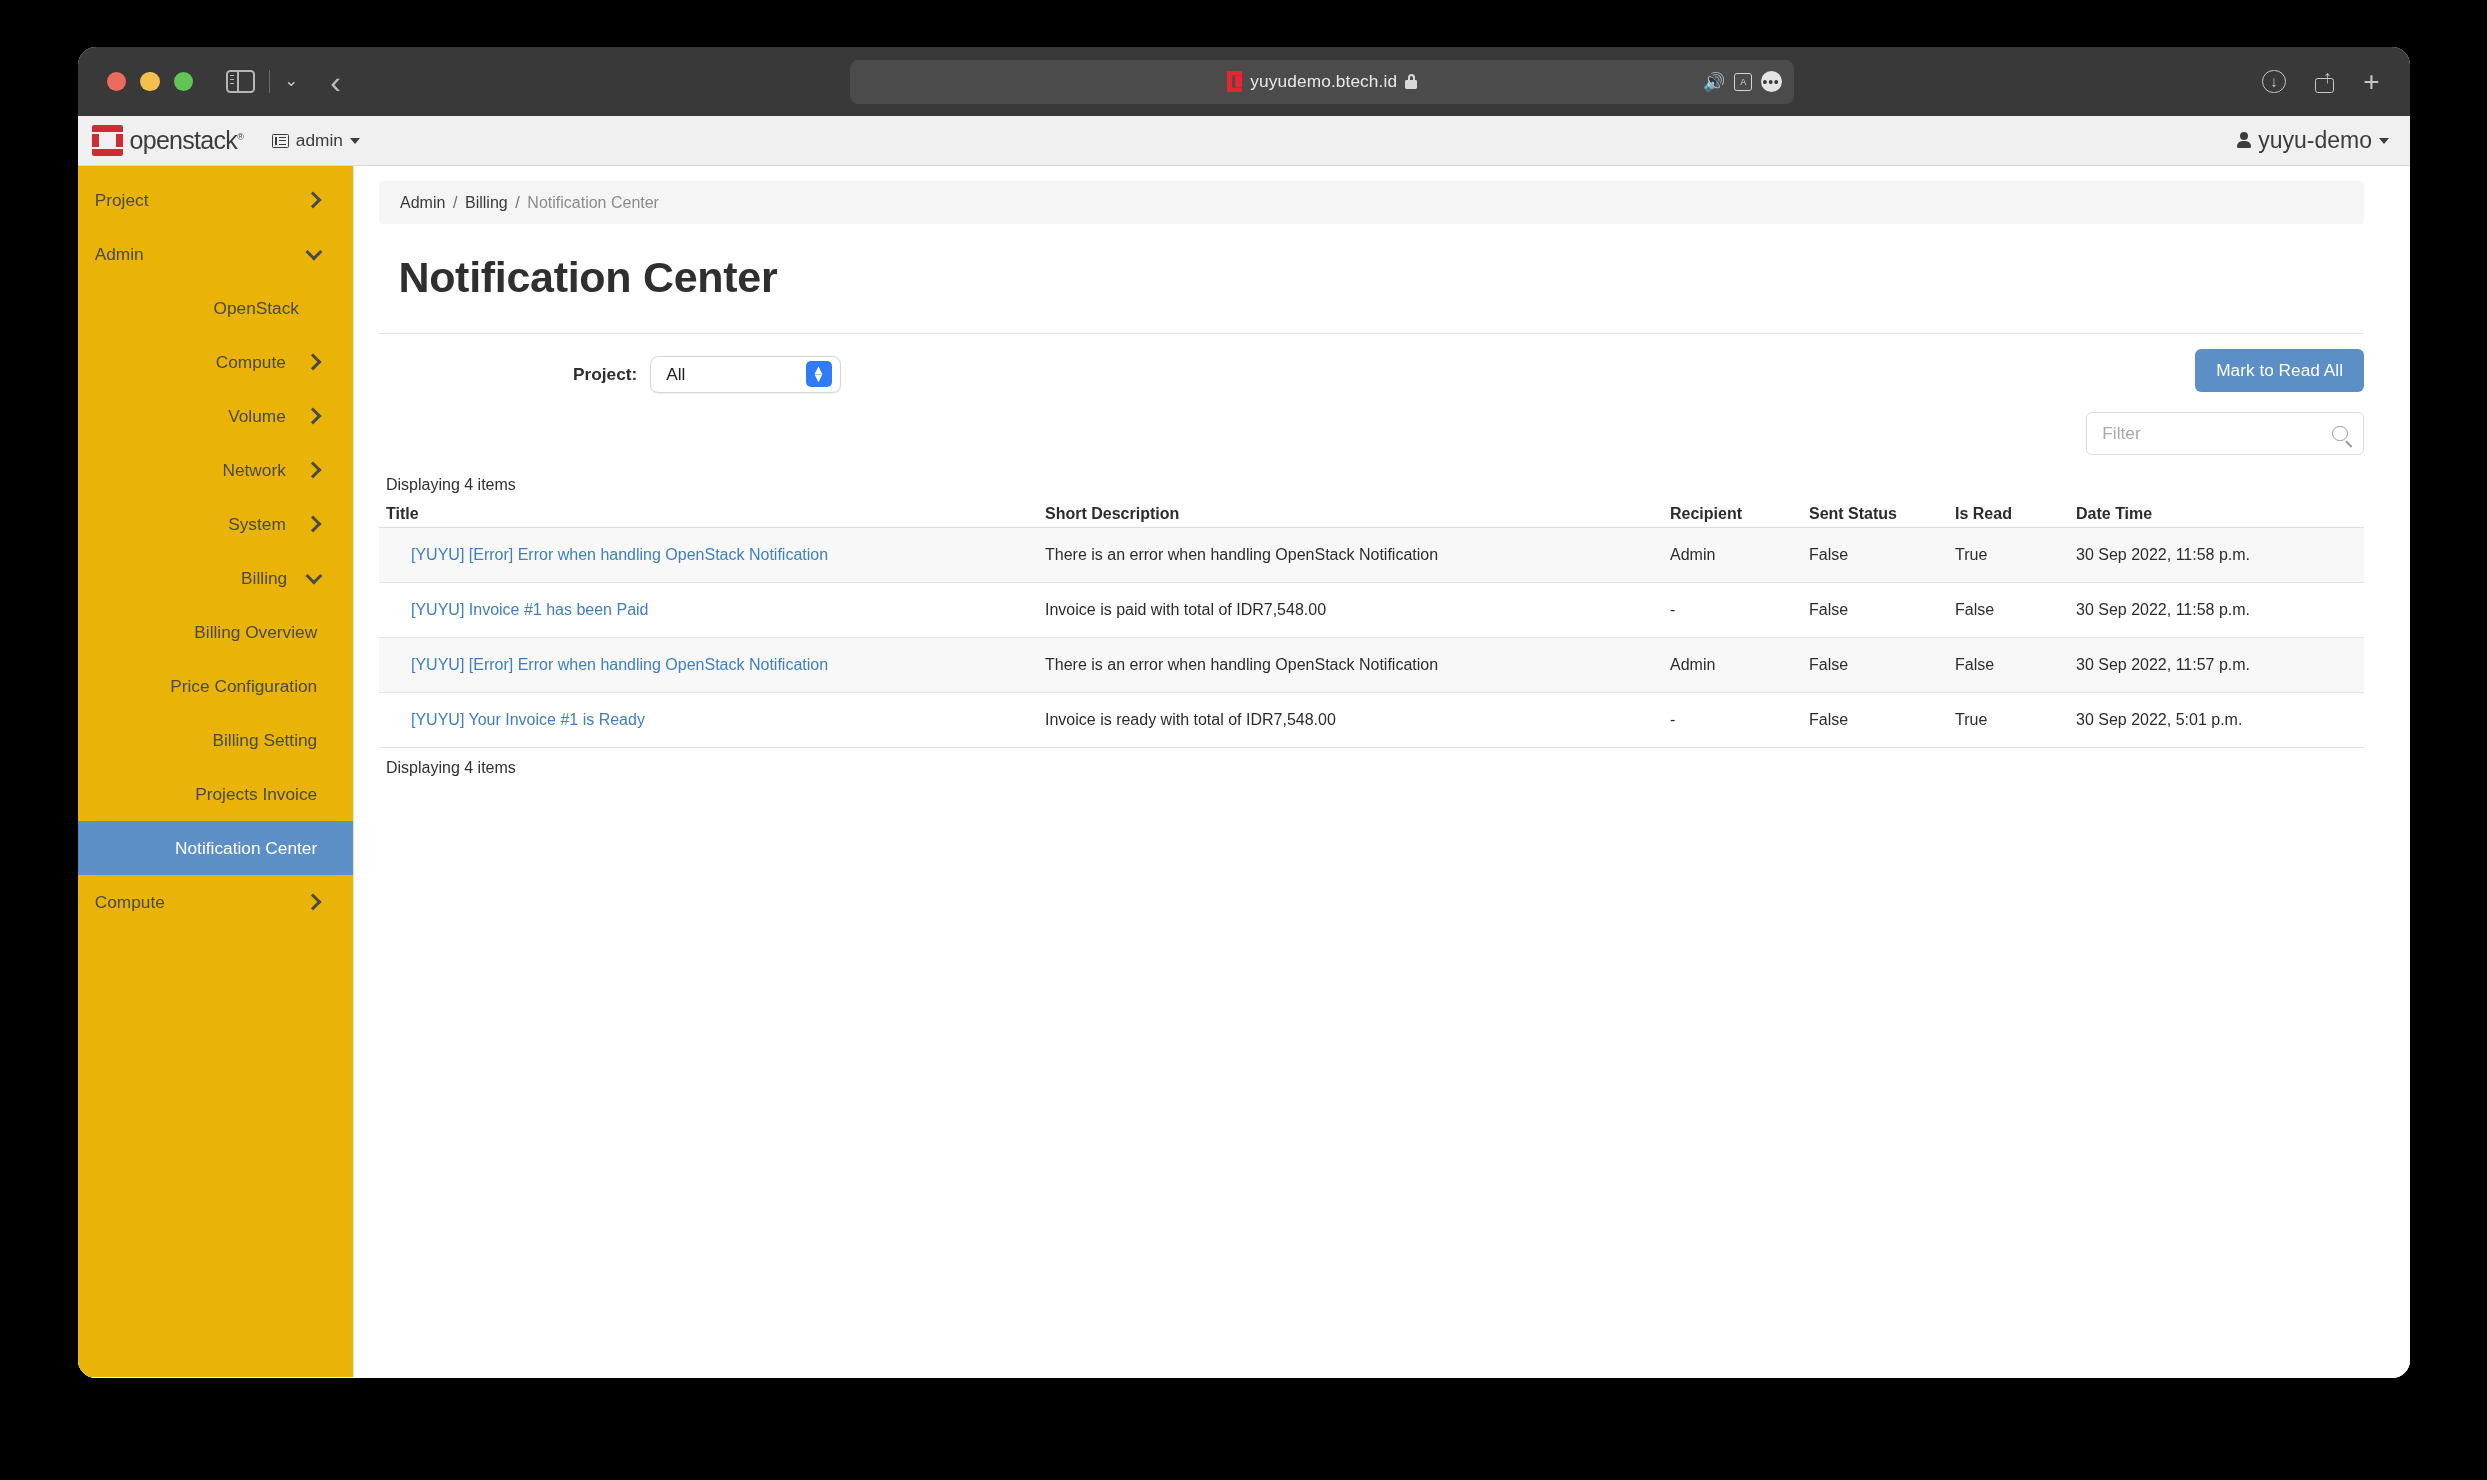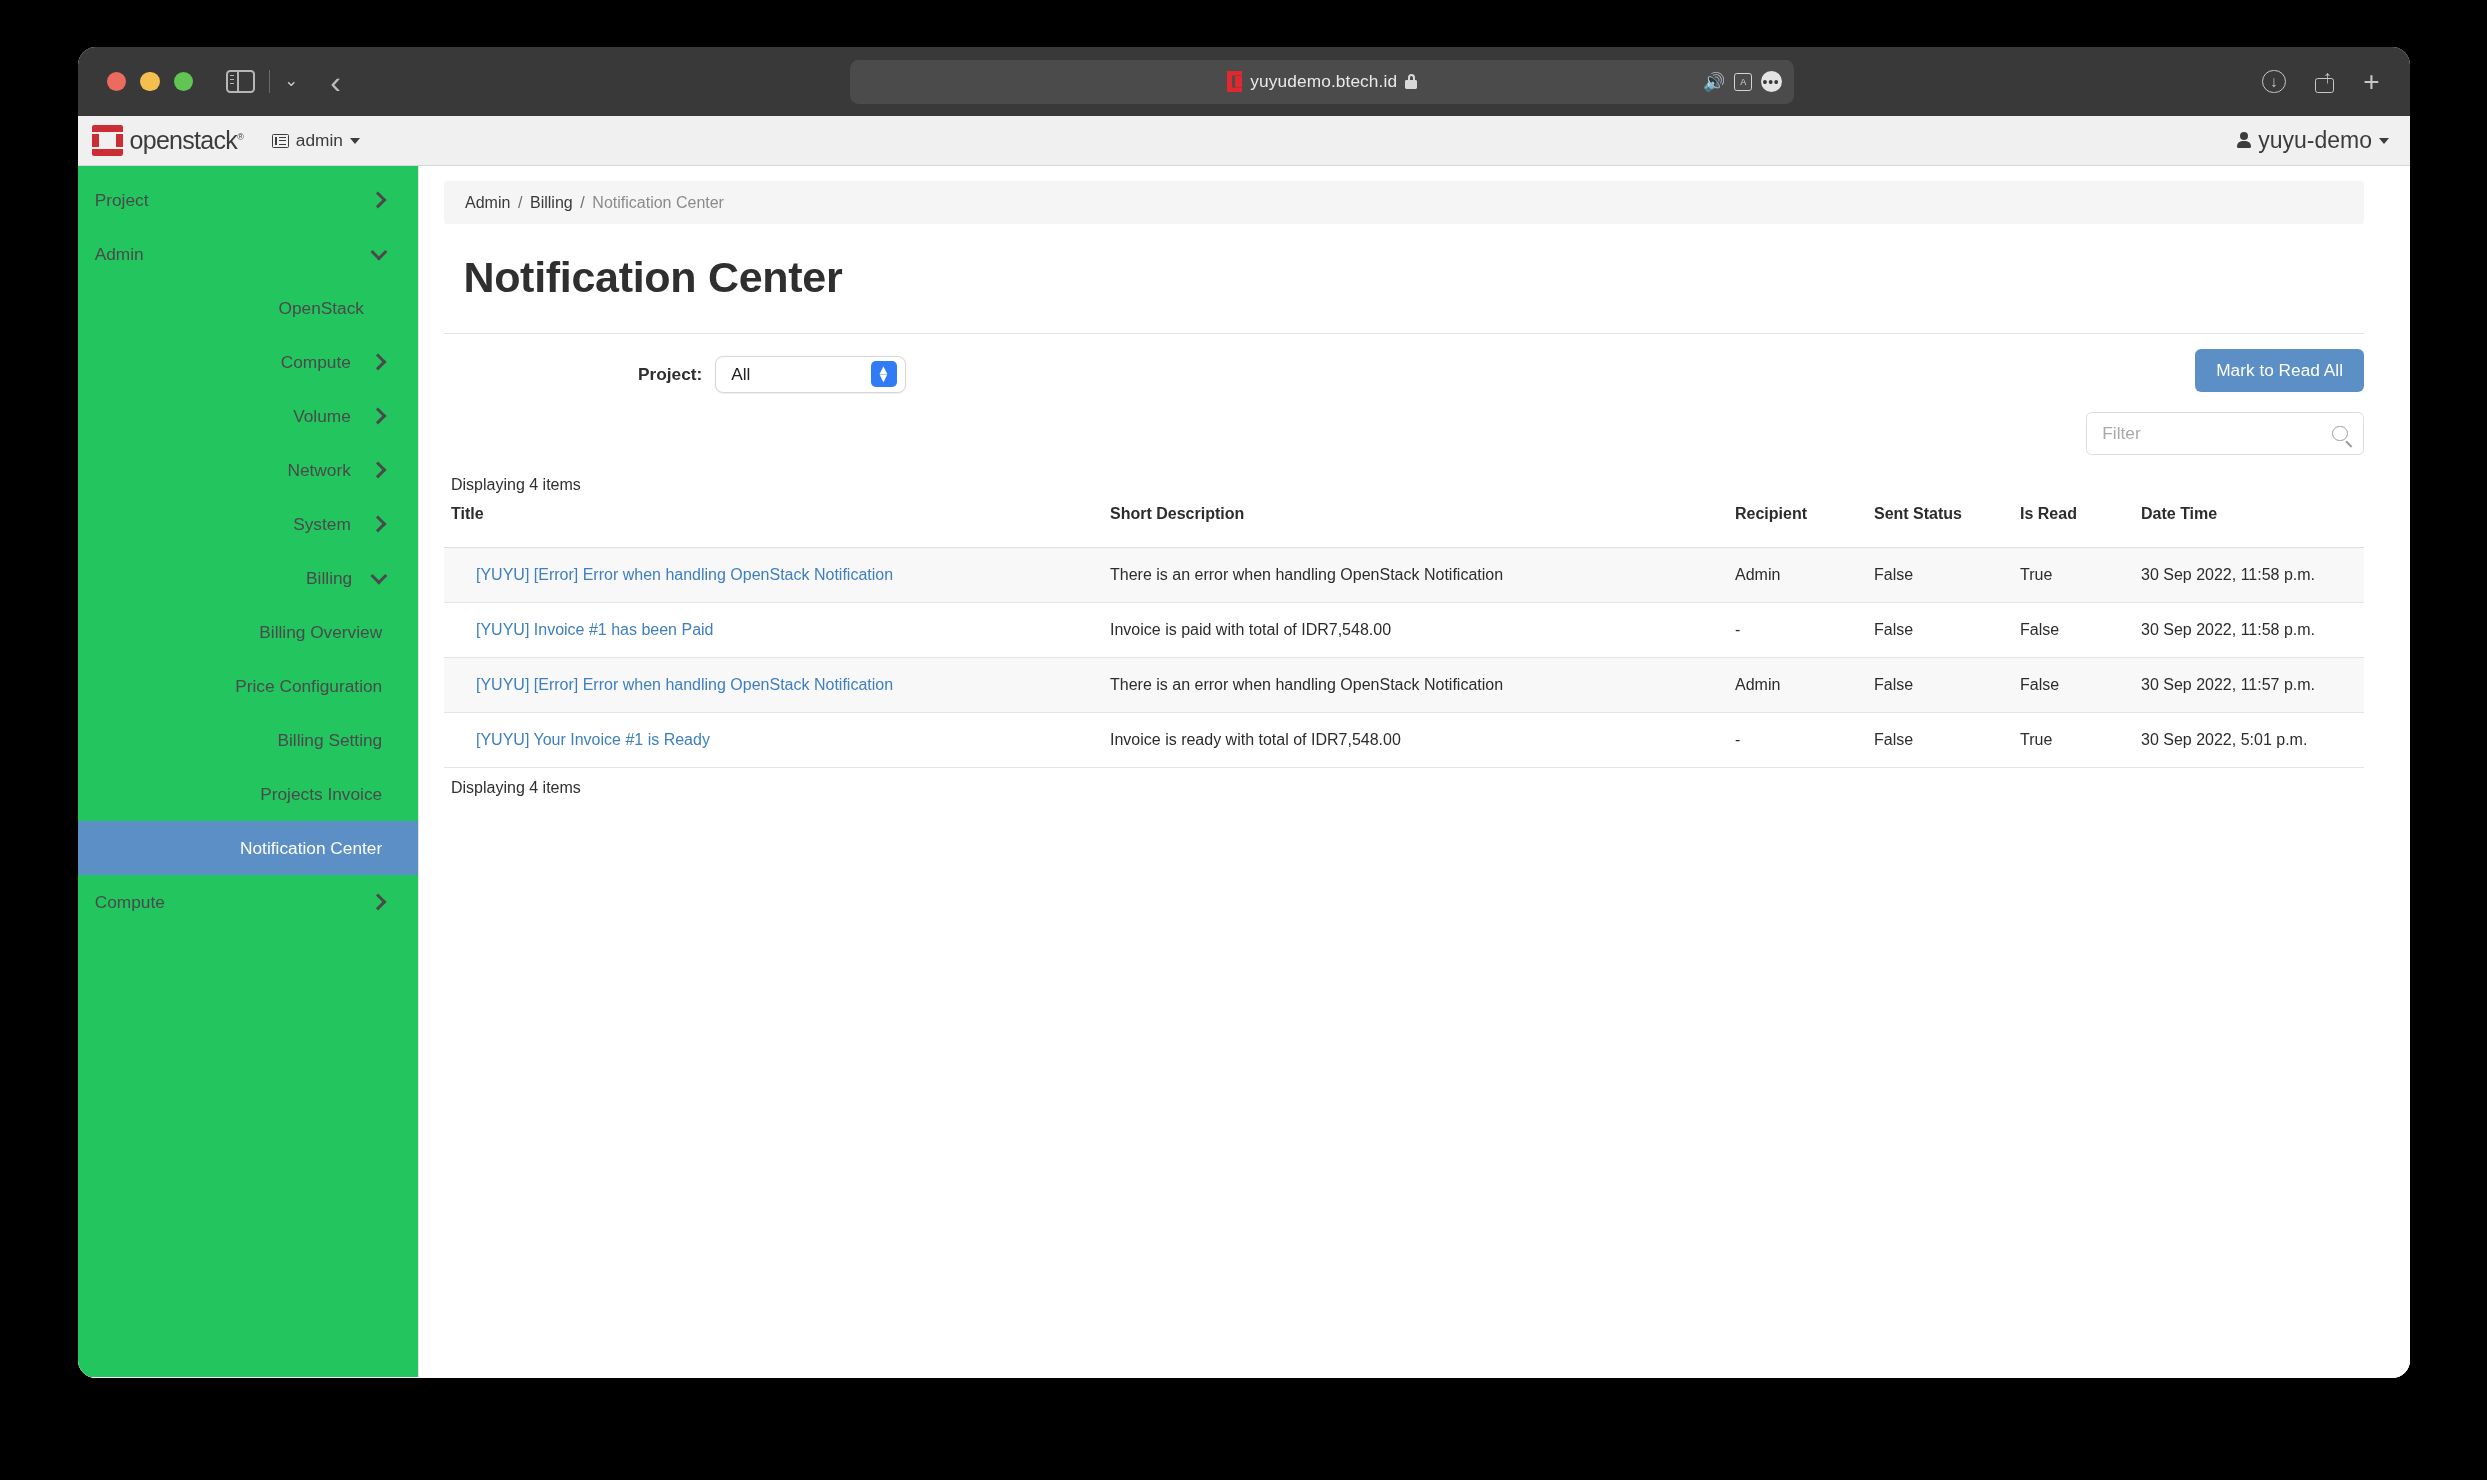--- a/index.html
+++ b/index.html
@@ -118,22 +118,22 @@
   .person-icon { width: 14px; height: 16.7px; position: relative; }
   .person-icon::before { content:""; position:absolute; top:0; left:2.8px; width:8.3px; height:8.3px; border-radius:50%; background:#3c3c3c;}
   .person-icon::after { content:""; position:absolute; bottom:0.7px; left:0; width:14px; height:7.6px; border-radius:7px 7px 2.1px 2.1px; background:#3c3c3c;}
   #user-menu-label { font-size: 23px; color: #3c3c3c; }
 
   
   #body-area { display: flex; height: 1211px; }
 
   
   #sidebar {
-    width: 341px;
-    background: #22c55e;
+    width: 276px;
+    background: #eab308;
     border-right: 0.7px solid #e2e2e2;
     padding-top: 7px;
     flex-shrink: 0;
   }
   .nav-item {
     display: flex; align-items: center;
     height: 54px;
     padding: 0 33px 0 16.7px;
     cursor: pointer;
     position: relative;
@@ -227,21 +227,21 @@
 
   .count-label { font-size: 16px; color: #303030; margin: 21px 0 11px 7px; }
   .count-label.bottom { margin: 11px 0 0 7px; }
 
   table { width: 100%; border-collapse: collapse; }
   thead th {
     text-align: left;
     font-size: 16px;
     font-weight: 700;
     color: #2c2c2c;
-    padding: 0 0 24px 7px;
+    padding: 0 0 4px 7px;
     border-bottom: 1.4px solid #dedede;
   }
   tbody td {
     font-size: 16px;
     color: #2c2c2c;
     padding: 18px 0 18px 7px;
     border-bottom: 0.7px solid #e4e4e4;
     vertical-align: middle;
   }
   tbody tr.odd { background: #f8f8f8; }

